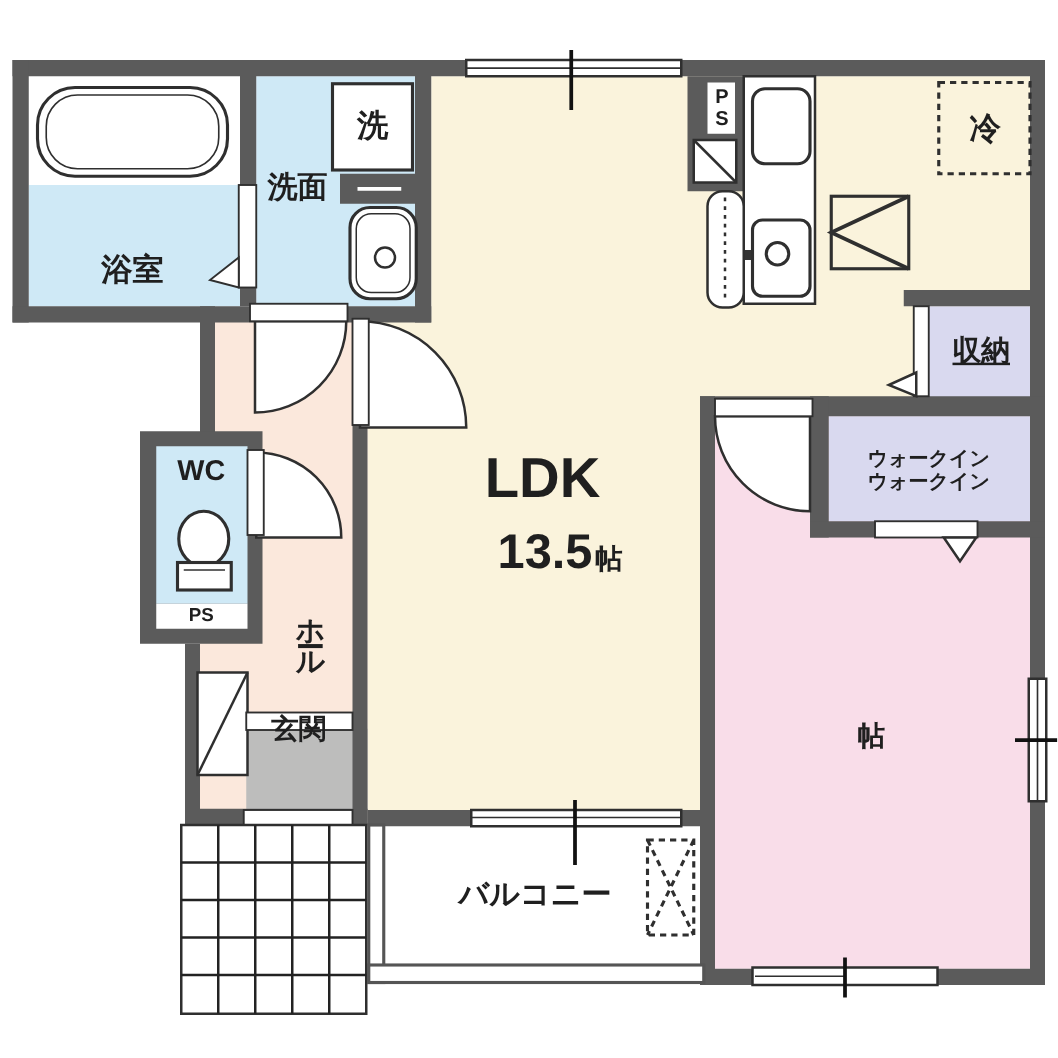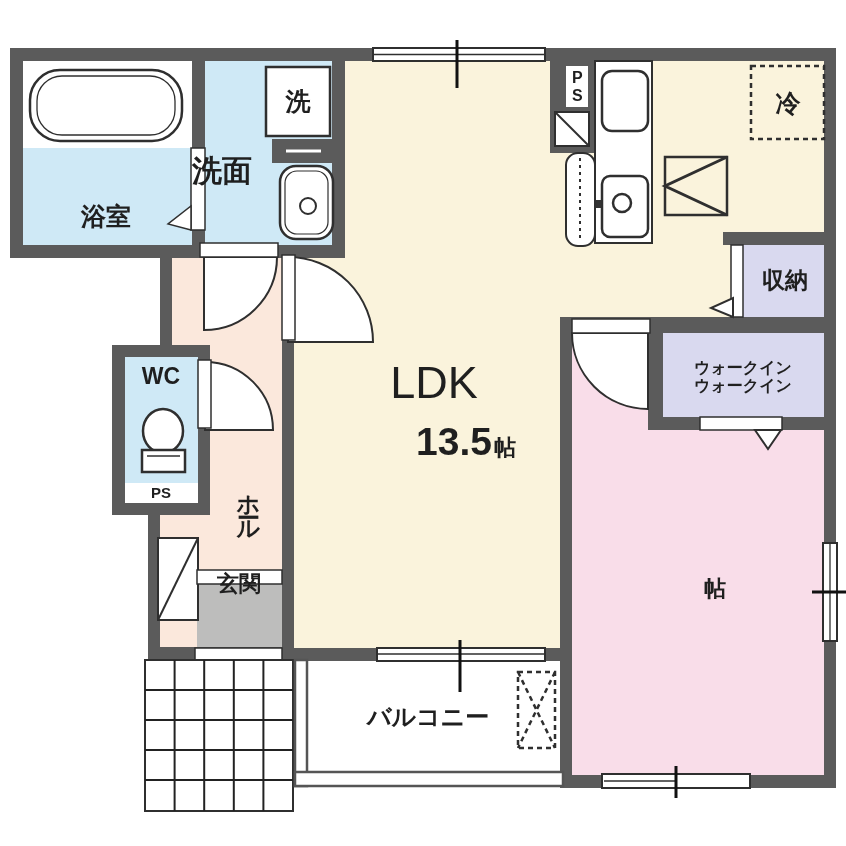--- a/index.html
+++ b/index.html
@@ -24,21 +24,21 @@
   .fx-dash{fill:#ffffff;stroke:var(--line);stroke-width:2.5;stroke-dasharray:5 4;}
   .fx-dashline{stroke:var(--line);stroke-width:2.5;fill:none;stroke-dasharray:5 4;}
   .tick{stroke:#111;stroke-width:3;fill:none;}
   .white-line{stroke:#fff;stroke-width:3;fill:none;}
   .grid-line{stroke:#222;stroke-width:2;fill:none;}
   
   .lbl{position:absolute;transform:translate(-50%,-50%);color:var(--text);
        font-weight:700;white-space:nowrap;line-height:1.12;text-align:center;}
   .lbl-v{writing-mode:vertical-rl;}
   .lbl-v-up{writing-mode:vertical-rl;text-orientation:upright;letter-spacing:1px;}
-  .sizeline{display:flex;align-items:baseline;justify-content:flex-end;gap:2px;margin-left:18px;}
+  .sizeline{display:flex;align-items:baseline;justify-content:flex-end;gap:2px;}
 </style>
 </head>
 <body>
 
 <div class="plan">
   <svg width="846" height="846" viewBox="0 0 846 846">
 
     <g>
       <rect class="rm-white" x="23" y="61" width="169" height="87"></rect>
       <rect class="rm-blue" x="23" y="148" width="169" height="97"></rect>
@@ -219,29 +219,29 @@
 
       <g>
         <rect class="fx-thin" x="700" y="417" width="82" height="13"></rect>
         <polygon class="fx-thin" points="755,430 781,430 768,449" style="stroke-width:2"></polygon>
       </g>
     </g>
   </svg>
 
   <div class="lbl" style="left:106px;top:188px;font-size:25px;margin-top:28px;">浴室</div>
   <div class="lbl" style="left:298px;top:101px;font-size:25px;">洗</div>
-  <div class="lbl" style="left:222px;top:151px;font-size:30px;margin-top:20px;">洗面</div>
+  <div class="lbl" style="left:238px;top:151px;font-size:24px;">洗面</div>
   <div class="lbl lbl-v-up" style="left:577px;top:87px;font-size:16px;">PS</div>
   <div class="lbl" style="left:788px;top:103px;font-size:25px;">冷</div>
-  <div class="lbl" style="left:785px;top:281px;font-size:23px;">収納</div>
+  <div class="lbl" style="left:785px;top:281px;font-size:23px;text-decoration:underline;">収納</div>
   <div class="lbl" style="left:743px;top:377px;font-size:16px;">
     <div>ウォークイン</div>
     <div>ウォークイン</div>
   </div>
-  <div class="lbl" style="left:434px;top:383px;font-size:45px;font-weight:400;">LDK</div>
+  <div class="lbl" style="left:434px;top:383px;font-size:45px;font-weight:700;">LDK</div>
   <div class="lbl sizeline" style="left:448px;top:442px;">
     <span style="font-size:39px;">13.5</span>
       <span style="font-size:22px;">帖</span>
   </div>
   <div class="lbl sizeline" style="left:697px;top:589px;">
       <span style="font-size:22px;">帖</span>
   </div>
   <div class="lbl" style="left:161px;top:377px;font-size:23px;">WC</div>
   <div class="lbl" style="left:161px;top:493px;font-size:15px;">PS</div>
   <div class="lbl lbl-v" style="left:248px;top:505px;font-size:23px;">ホール</div>

